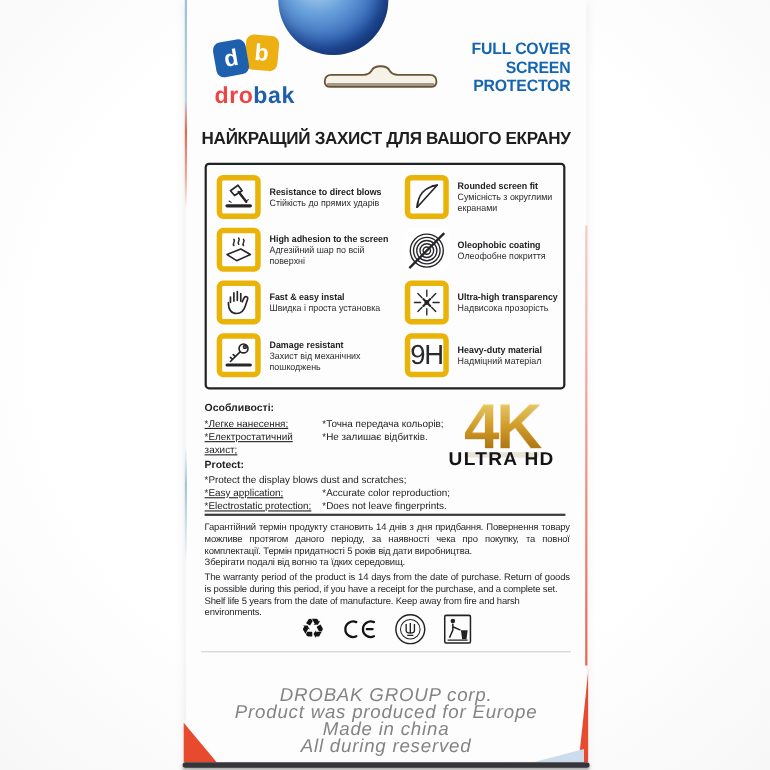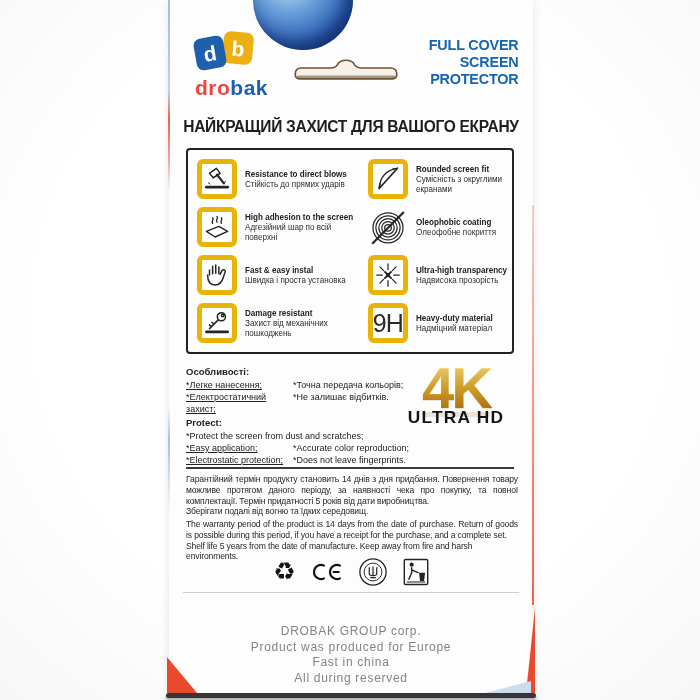--- a/index.html
+++ b/index.html
@@ -52,21 +52,21 @@
   .div1{position:absolute;left:17px;top:467px;width:328px;height:2px;background:#3a3a3e;}
   .div2{position:absolute;left:14px;top:592px;width:336px;height:1px;background:#cfcfcf;}
   .warr{position:absolute;left:17px;width:332px;font-size:8.6px;line-height:10.8px;color:#26262a;letter-spacing:-.15px;}
   .warr.uk{top:474px;}
   .warr.en{top:519px;}
   .warr .p1{text-align:justify;}
   
   .certs{position:absolute;left:0;top:554px;width:100%;height:36px;display:flex;align-items:center;justify-content:center;gap:15px;}
   .recycle{font-family:"DejaVu Sans",sans-serif;font-size:25px;color:#141414;line-height:30px;}
   
-  .footer{position:absolute;left:0;top:624px;width:100%;text-align:center;font-size:12px;line-height:15.5px;color:var(--footer-gray,#848484);letter-spacing:.7px;}
+  .footer{position:absolute;left:0;top:624px;width:100%;text-align:center;font-size:17px;line-height:15.5px;color:var(--footer-gray,#848484);letter-spacing:.7px;font-style:italic;}
 </style>
 </head>
 <body>
 
 <div class="stage">
   <div class="package">
 
     <div class="edge-left"></div>
     <div class="edge-right-line"></div>
     <div class="sphere"></div>
@@ -229,21 +229,21 @@
         </div>
     </div>
 
     <div class="badge4k">
       <div class="k4">4K</div>
       <div class="uhd">ULTRA HD</div>
     </div>
 
     <div class="flist en">
       <div class="hd">Protect:</div>
-      <div>*Protect the screen from dust and scratches;</div>
+      <div>*Protect the display blows dust and scratches;</div>
       <div class="row">
           <span class="c1">*Easy application;</span>
           <span>*Accurate color reproduction;</span>
         </div>
       <div class="row">
           <span class="c1">*Electrostatic protection;</span>
           <span>*Does not leave fingerprints.</span>
         </div>
     </div>
 
@@ -283,21 +283,21 @@
           <path d="M4.5 27.5 h21" stroke-width="1.2"></path>
         </g>
       </svg>
     </div>
 
     <div class="div2"></div>
 
     <div class="footer">
       <div>DROBAK GROUP corp.</div>
       <div>Product was produced for Europe</div>
-      <div>Fast in china</div>
+      <div>Made in china</div>
       <div>All during reserved</div>
     </div>
 
     <div class="corner-red-left"></div>
     <div class="corner-red-right"></div>
     <div class="corner-blue-right"></div>
     <div class="bottom-edge"></div>
   </div>
 </div>
 

